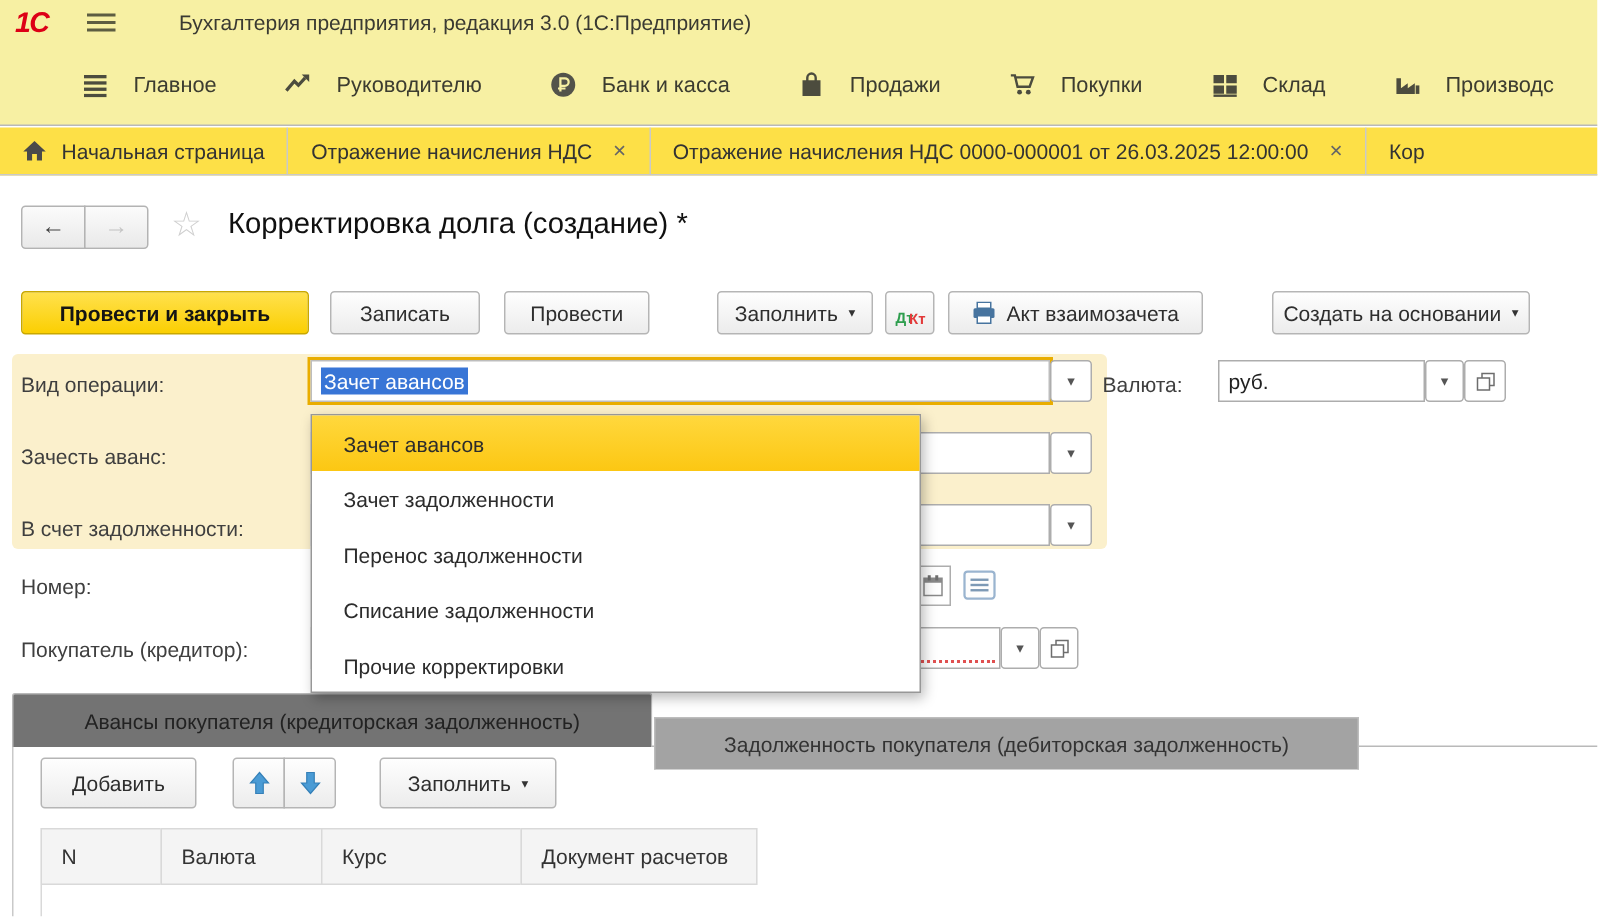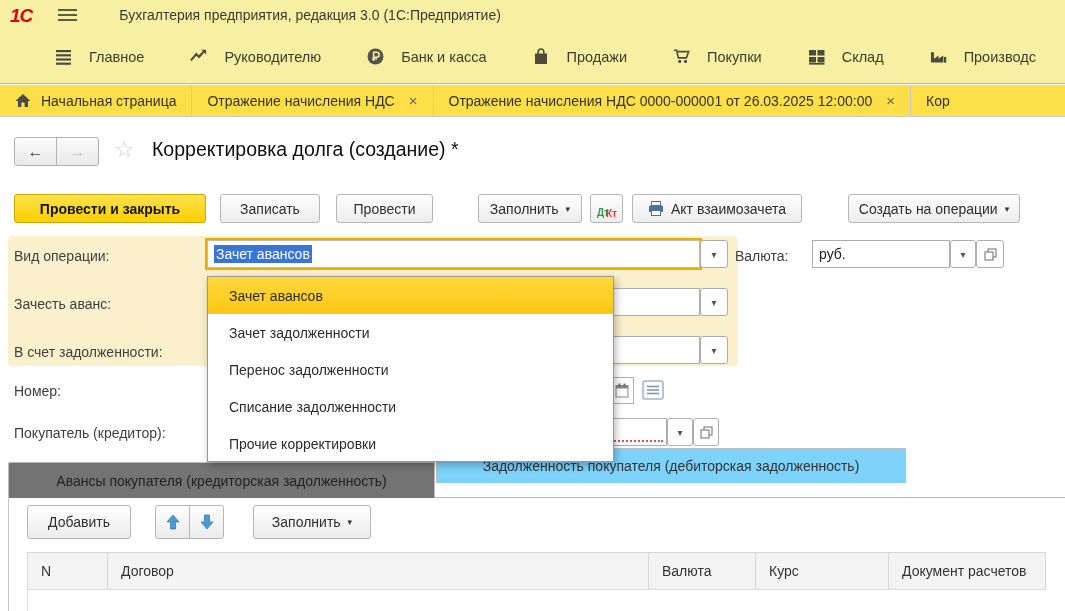--- a/index.html
+++ b/index.html
@@ -63,21 +63,21 @@
   
   .popup { position:absolute; left:207px; top:276px; width:407px; height:186px; background:#fff;
            border:1px solid #979797; box-shadow:2px 3px 8px rgba(0,0,0,.28); z-index:50; }
   .popup .item { height:37px; display:flex; align-items:center; padding-left:21px; font-size:14px; color:#2c2c2c; }
   .popup .item.selected { background:linear-gradient(#ffd83d,#fcc713); }
 
   
   .dtab-active { position:absolute; left:8px; top:462px; width:427px; height:36px; background:#737373;
                  border:1px solid #b9b9b9; border-bottom:none; border-radius:2px 2px 0 0; z-index:5;
                  display:flex; align-items:center; justify-content:center; font-size:14px; color:#222; }
-  .dtab-inactive { position:absolute; left:436px; top:448px; width:470px; height:35px; background:#7dd3fc;
+  .dtab-inactive { position:absolute; left:436px; top:478px; width:470px; height:35px; background:#a3a3a3;
                    border:1px solid #bdbdbd; border-bottom:none;
                    display:flex; align-items:center; justify-content:center; font-size:14px; color:#333; }
   .dtab-line { position:absolute; left:434px; top:497px; width:631px; height:1px; background:#b9b9b9; }
   .panel-border { position:absolute; left:8px; top:498px; width:1px; height:113px; background:#c9c9c9; }
 
   
   .gbtn { position:absolute; top:505px; height:34px; border:1px solid #b5b5b5; border-radius:3px;
           background:linear-gradient(#fefefe,#ececec); font-size:14px; color:#2e2e2e;
           display:flex; align-items:center; justify-content:center; gap:7px; }
 
@@ -233,21 +233,21 @@
     <span>
       <svg width="16" height="15" viewBox="0 0 16 15">
           <rect x="3.5" y="0.5" width="9" height="4" fill="#fff" stroke="#47749f"></rect>
           <rect x="1" y="4.5" width="14" height="6.5" rx="1" fill="#47749f"></rect>
           <rect x="3.5" y="9.5" width="9" height="5" fill="#fff" stroke="#47749f"></rect>
         </svg>
     </span>
     <span>Акт взаимозачета</span>
   </div>
   <div class="btn" style="left:848px;width:172px;">
-    <span>Создать на операции</span>
+    <span>Создать на основании</span>
     <span class="arr">▾</span>
   </div>
 
   <div class="form-panel"></div>
 
   <div class="flabel" style="left:14px;top:248px;">Вид операции:</div>
   <div class="flabel" style="left:14px;top:296px;">Зачесть аванс:</div>
   <div class="flabel" style="left:14px;top:344px;">В счет задолженности:</div>
   <div class="flabel" style="left:14px;top:383px;">Номер:</div>
   <div class="flabel" style="left:14px;top:425px;">Покупатель (кредитор):</div>
@@ -332,20 +332,19 @@
         <path d="M7 15 L1 8 H4.5 V1 H9.5 V8 H13 Z" fill="#4a9bd5" stroke="#3580b8" stroke-width="0.8"></path>
       </svg>
   </div>
   <div class="gbtn" style="left:253px;width:118px;">
     <span>Заполнить</span>
     <span class="arr" style="font-size:9px;color:#333;">▾</span>
   </div>
 
   <div class="ghead">
     <div class="gcell" style="width:81px;">N</div>
-    <div class="gcell" style="width:542px;">Договор</div>
     <div class="gcell" style="width:108px;">Валюта</div>
     <div class="gcell" style="width:134px;">Курс</div>
     <div class="gcell" style="width:158px;">Документ расчетов</div>
   </div>
   <div class="gbody-edge"></div>
 
 </div>
 
 </body></html>

